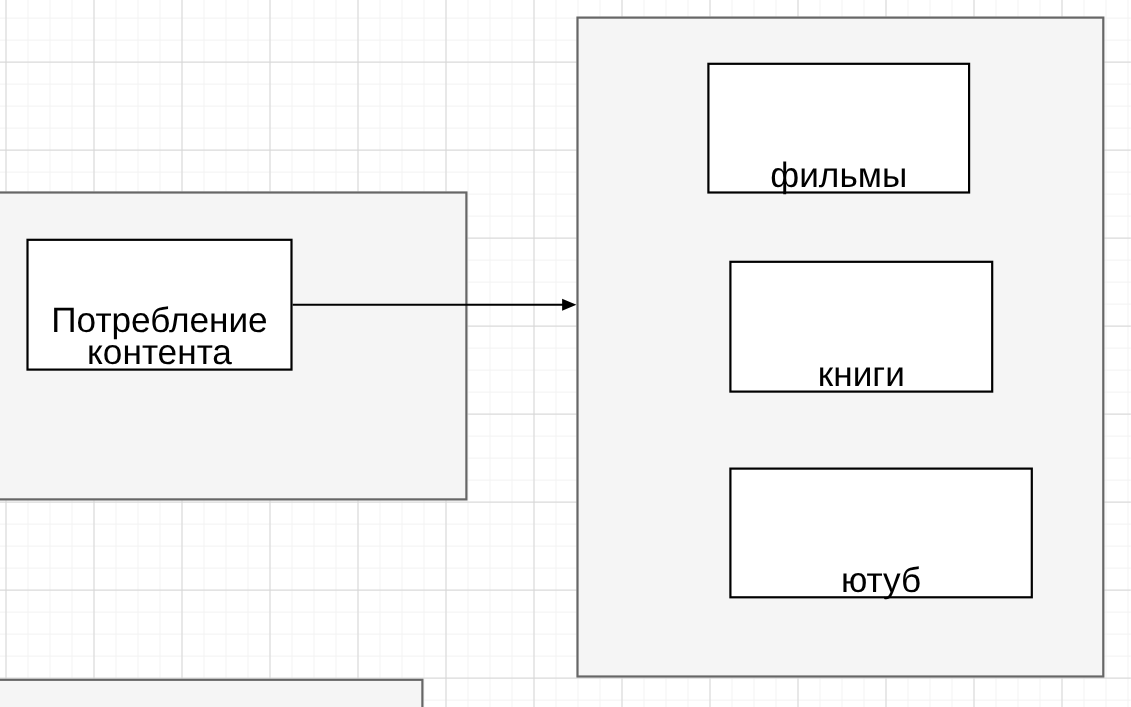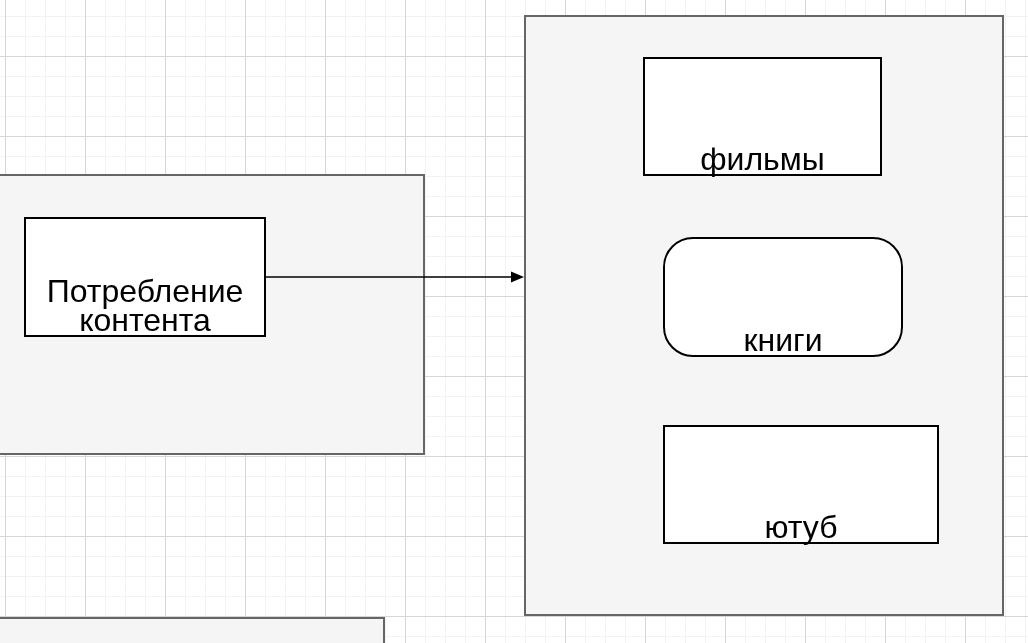--- a/index.html
+++ b/index.html
@@ -48,21 +48,21 @@
     font-size: 32px;
     line-height: 29px;
     color: var(--text);
     padding: 0 14px;
   }
   #left-container   { left: -20px; top: 174px; width: 445px; height: 281px; }
   #right-container  { left: 524px; top: 15px;  width: 480px; height: 601px; }
   #bottom-container { left: -20px; top: 617px; width: 405px; height: 60px; }
   #consumption-node { left: 24px;  top: 217px; width: 242px; height: 120px; }
   #films-node       { left: 643px; top: 57px;  width: 239px; height: 119px; }
-  #books-node       { left: 663px; top: 237px; width: 240px; height: 120px; border-radius: 30px; }
+  #books-node       { left: 663px; top: 237px; width: 240px; height: 120px; }
   #youtube-node     { left: 663px; top: 425px; width: 276px; height: 119px; }
   #connector-svg {
     position: absolute;
     left: 266px; top: 269px;
     width: 260px; height: 16px;
     overflow: visible;
   }
 </style>
 </head>
 <body>

